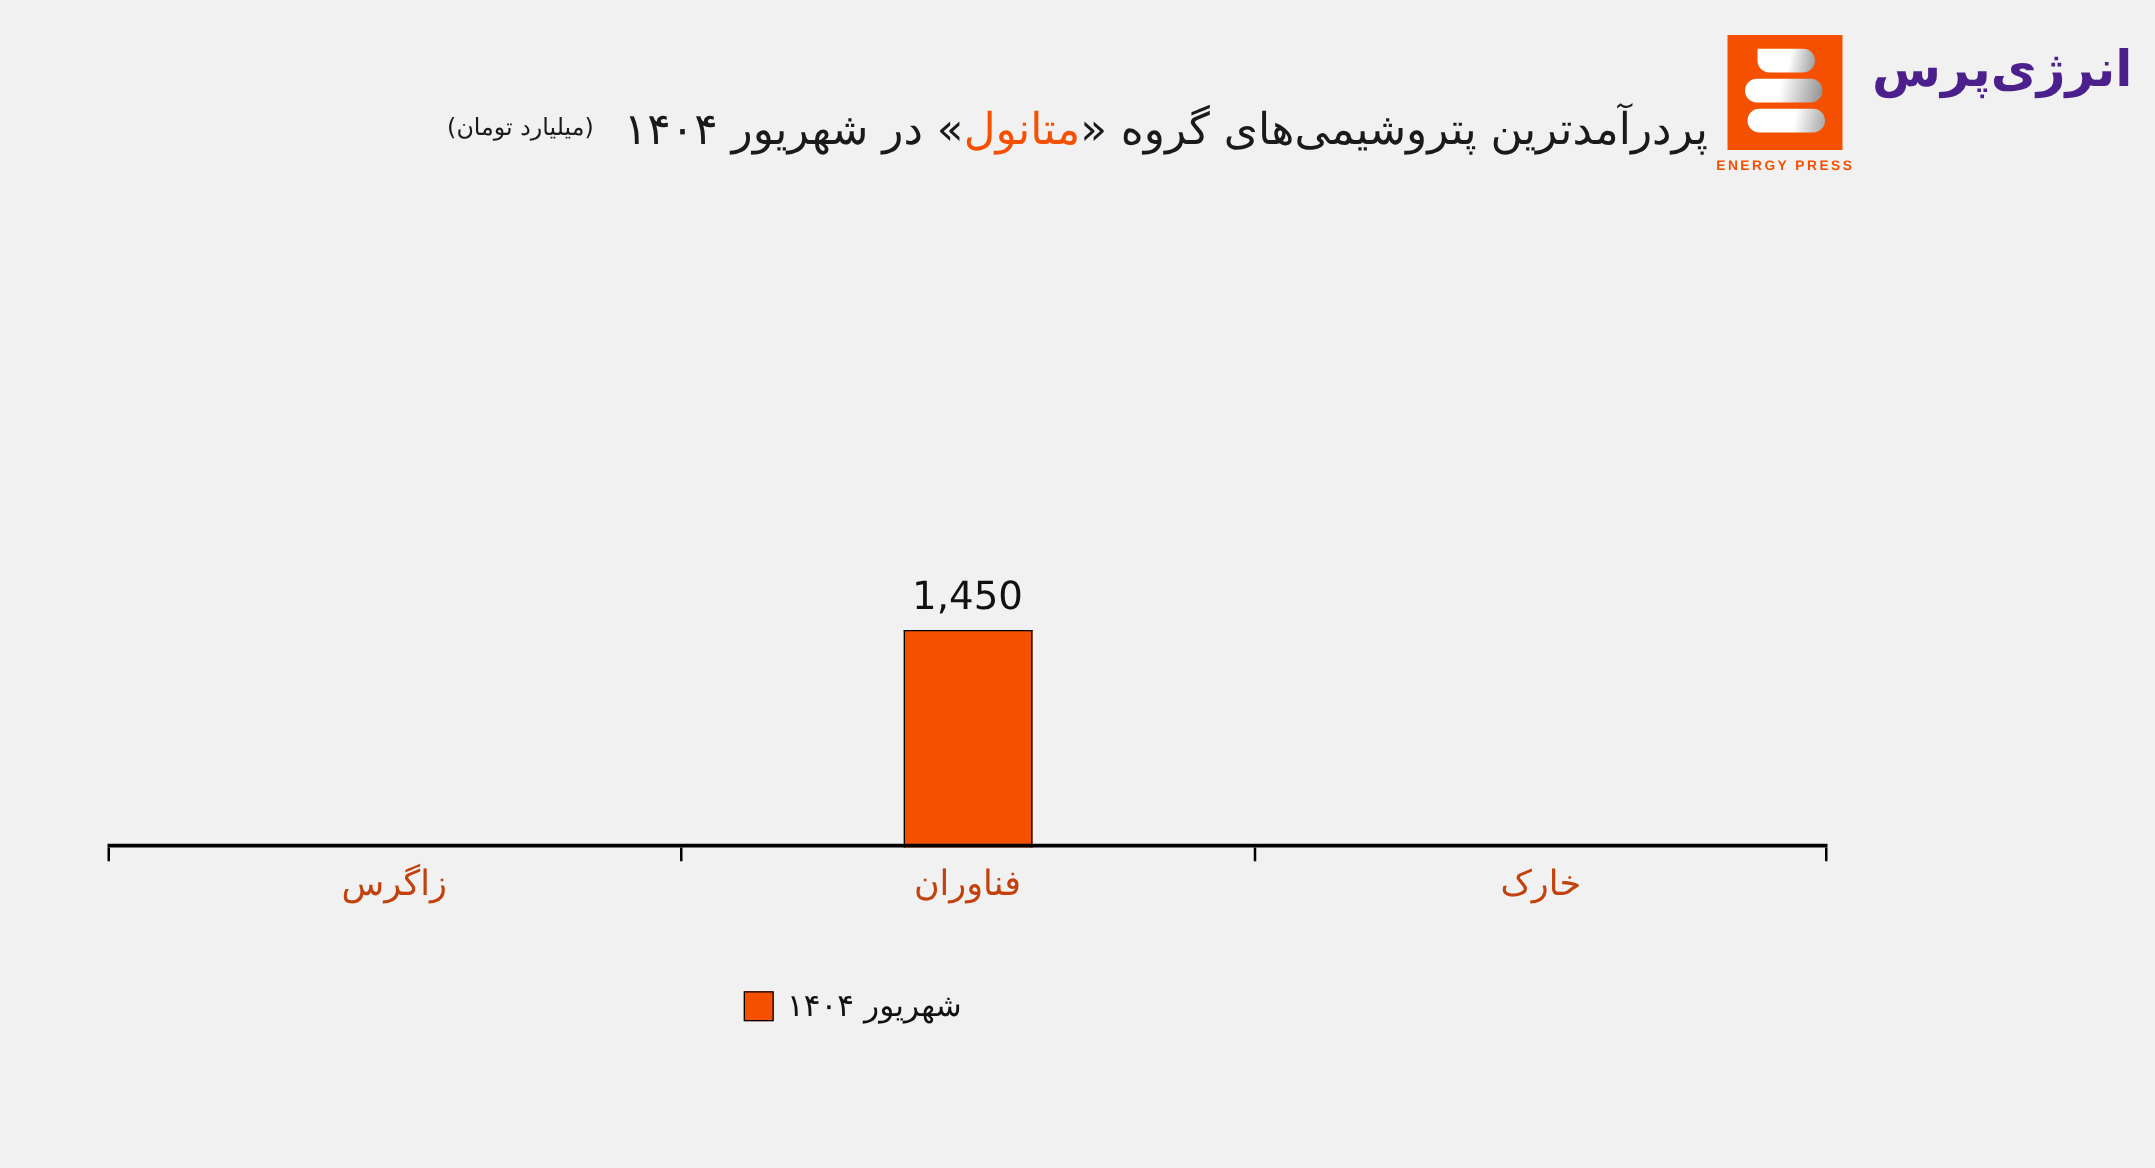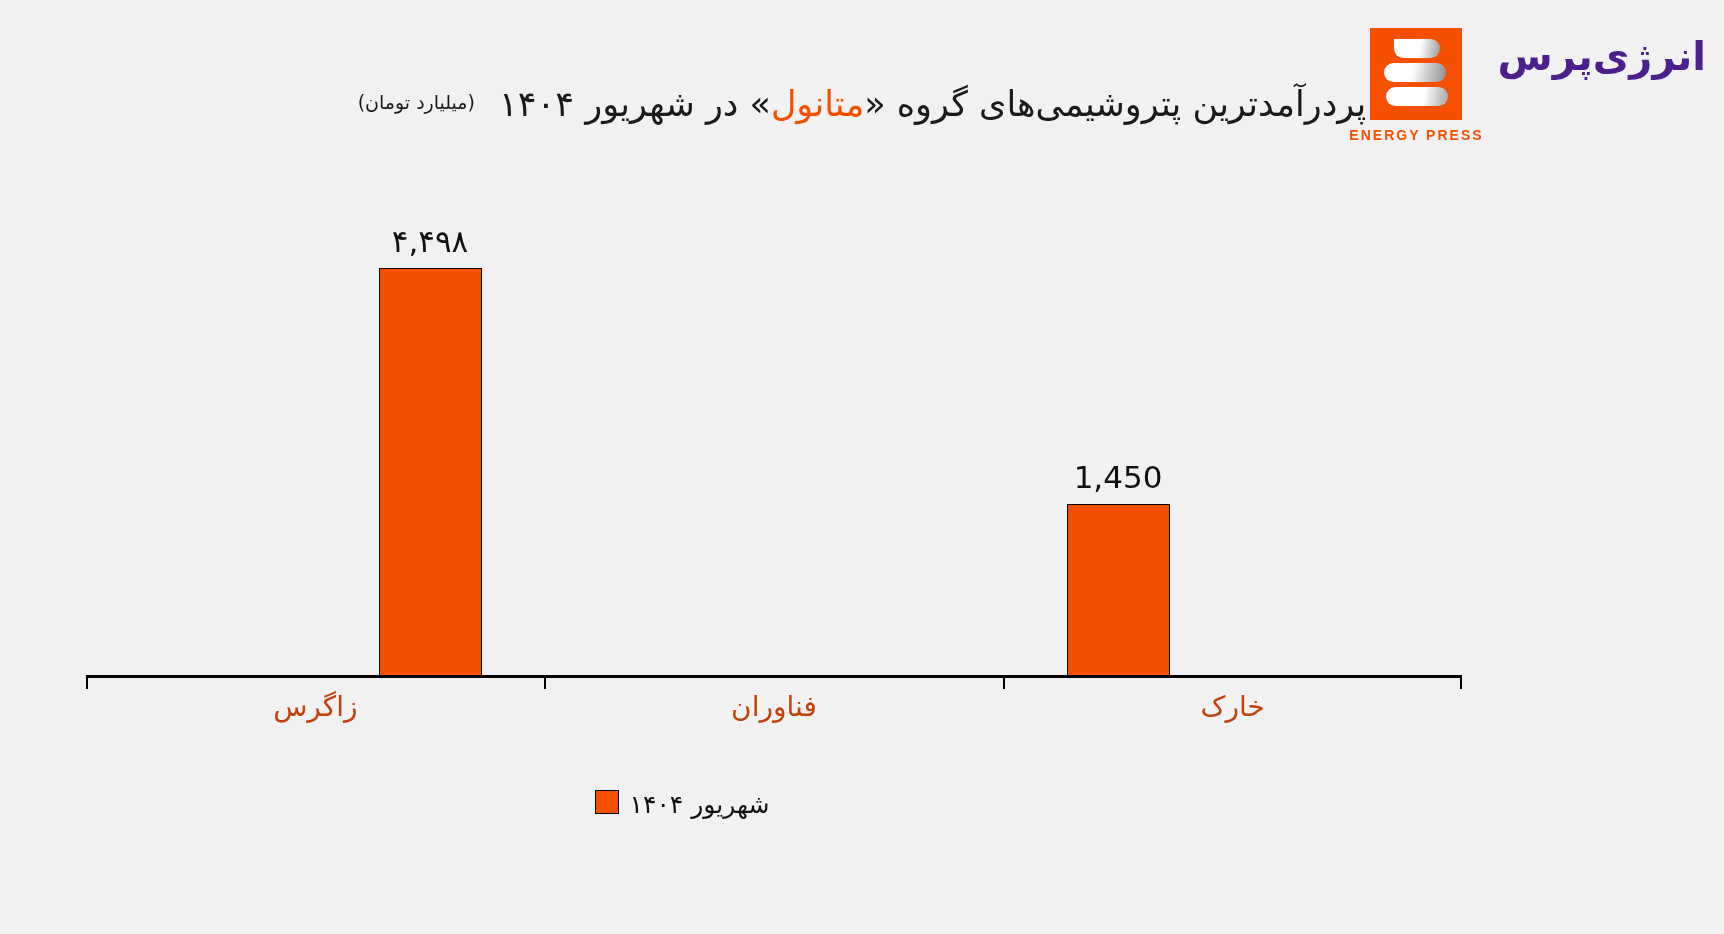--- a/index.html
+++ b/index.html
@@ -66,21 +66,21 @@
     background: linear-gradient(100deg,#ffffff 60%, #a5a5a5 100%); border-radius: 20px 20px 20px 20px; }
   #logo-mark .diag {
     position: absolute;
     top: 6px; left: 38px;
     width: 18px; height: 82px;
     background: linear-gradient(180deg, rgba(255,255,255,0) 0%, rgba(120,120,120,0.0) 100%);
     transform: skewX(-22deg);
   }
   #logo-caption {
     color: #f55000;
-    font-size: 14px;
+    font-size: 11px;
     font-weight: bold;
     letter-spacing: 2px;
     margin-top: 7px;
     font-family: "Liberation Sans", sans-serif;
     direction: ltr;
   }
 
   
   #title-row {
     position: absolute;
@@ -184,21 +184,21 @@
   }
 
   
   #legend {
     position: absolute;
     left: 0;
     top: 790px;
     width: 1364px;
     display: flex;
     justify-content: center;
-    align-items: flex-start;
+    align-items: center;
     direction: rtl;
     gap: 11px;
   }
   #legend-swatch {
     width: 24px;
     height: 24px;
     background: #f55000;
     border: 1px solid #000000;
     box-sizing: border-box;
   }
@@ -228,24 +228,20 @@
   </div>
 </div>
 
 <div id="title-row">
   <span id="chart-title"><span>پردرآمدترین پتروشیمی‌های گروه «</span><span class="highlight">متانول</span><span>» در شهریور ۱۴۰۴</span></span><span id="chart-subtitle">(میلیارد تومان)</span>
 </div>
 
 <div id="plot">
   <div id="bars">
 
-    <div class="bar-slot">
-      <div class="bar-value">۴,۴۹۸</div>
-      <div class="bar-rect" id="bar0" style="height: 410px; background: rgb(245, 80, 0); border-color: rgb(0, 0, 0);"></div>
-    </div>
 
     <div class="bar-slot">
       <div class="bar-value">1,450</div>
       <div class="bar-rect" id="bar1" style="height: 174px; background: rgb(245, 80, 0); border-color: rgb(0, 0, 0);"></div>
     </div>
 
 
   </div>
 
   <div id="axis-line"></div>

